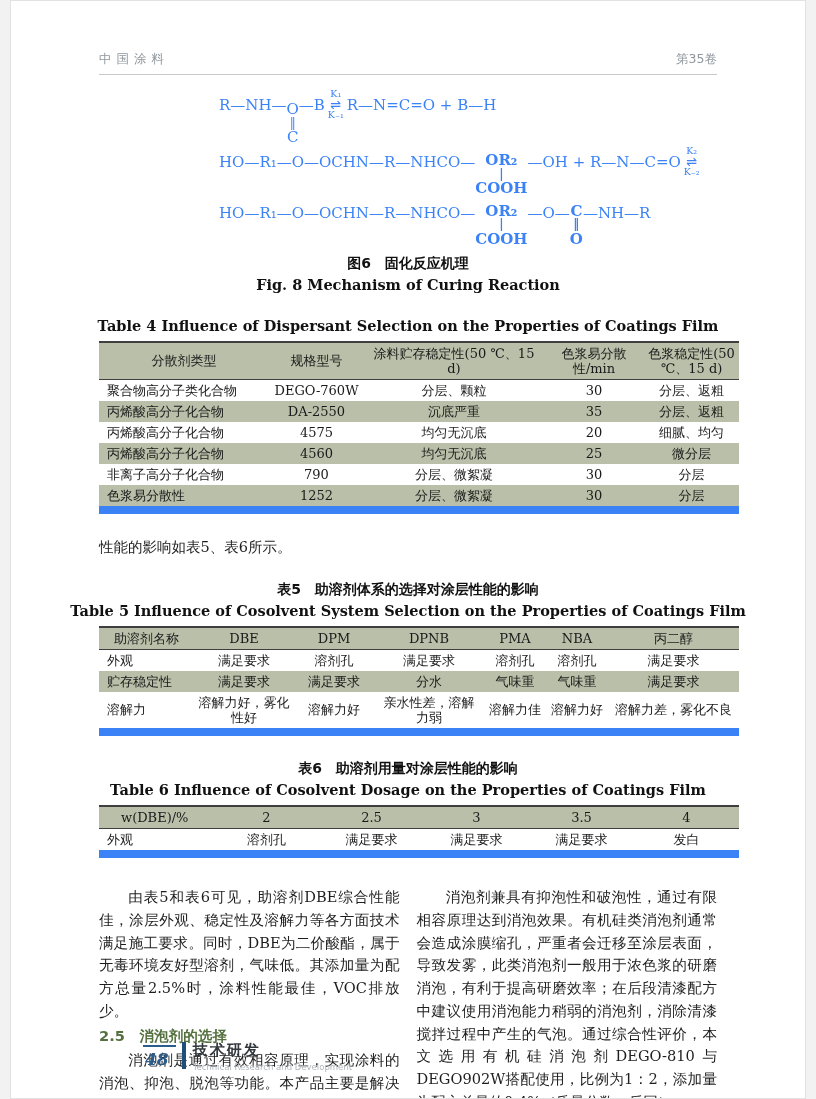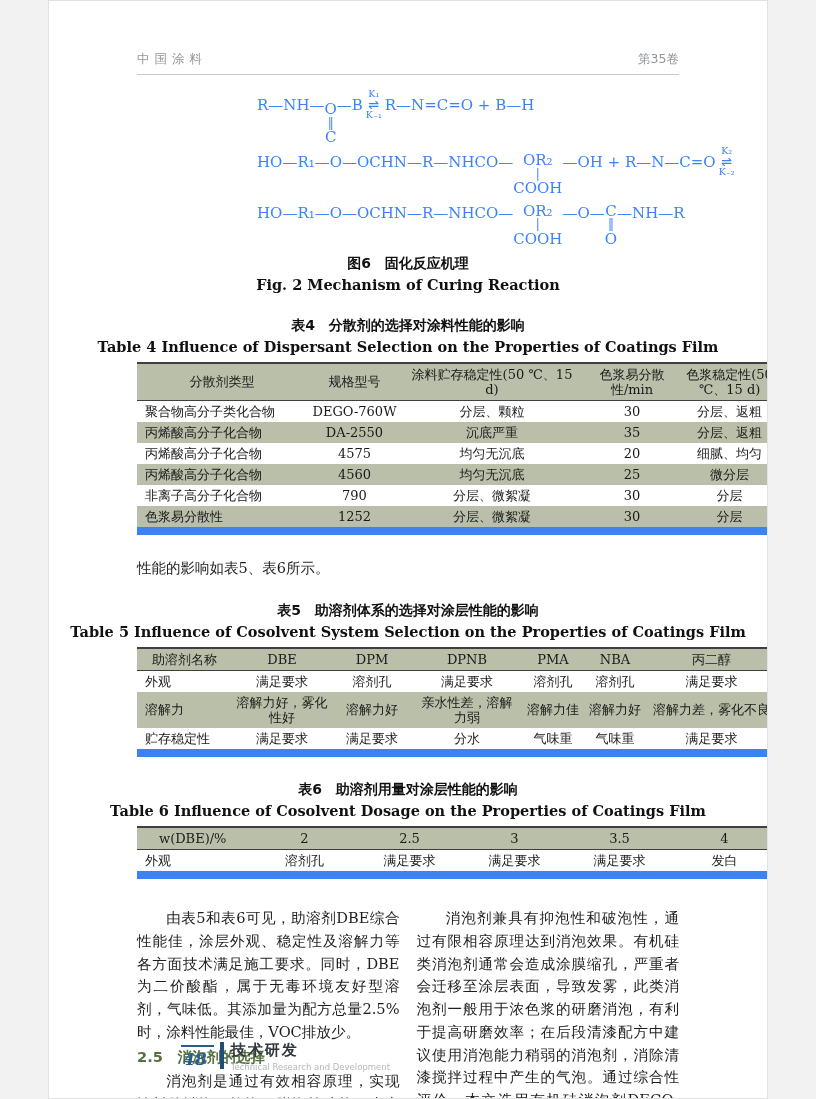--- a/index.html
+++ b/index.html
@@ -1,29 +1,29 @@
 <!DOCTYPE html>
 <html><head>
 <meta charset="utf-8">
 <style>
   html,body{margin:0;padding:0;background:#f2f2f2;}
-  .page{width:720px;height:1099px;margin:0 auto;background:#ffffff;border:1px solid #e2e2e2;
+  .page{width:796px;height:1099px;margin:0 auto;background:#ffffff;border:1px solid #e2e2e2;
         box-sizing:border-box;position:relative;overflow:hidden;
         font-family:"DejaVu Serif","Liberation Serif",serif;color:#1e1e1e;}
   
   .phead{display:flex;justify-content:space-between;align-items:flex-end;
          margin:0 88px;padding-top:50px;padding-bottom:6px;border-bottom:1px solid #c7cbce;
          font-family:"DejaVu Sans","Liberation Sans",sans-serif;font-size:12.5px;color:#8f979d;}
   .phead .jn{letter-spacing:5px;}
   
   .formulas{margin:16px 0 6px 208px;font-size:15px;color:#3b82f6;}
   .fline{white-space:nowrap;margin-bottom:7px;}
   .stk{display:inline-flex;flex-direction:column;align-items:center;line-height:1.08;}
   .stk.up{vertical-align:baseline;position:relative;top:4px;}
-  .stk.dn{vertical-align:text-top;position:relative;top:-1px;}
+  .stk.dn{vertical-align:text-top;position:relative;top:-1px;font-weight:bold;}
   .stk .bond{font-size:12px;line-height:0.95;}
   .arr{display:inline-flex;flex-direction:column;align-items:center;line-height:1;
        vertical-align:middle;position:relative;top:-2px;margin:0 3px;}
   .arr .k{font-size:9.5px;}
   .arr .a{font-size:13px;font-family:"DejaVu Sans",sans-serif;line-height:0.9;}
   
   .cap{text-align:center;}
   .cap .cn{font-weight:700;font-size:14px;font-family:"DejaVu Sans","Liberation Sans",sans-serif;color:#111;}
   .cap .en{font-weight:700;font-size:14.5px;margin-top:3px;color:#111;}
   .figcap{margin-top:2px;}
@@ -97,25 +97,24 @@
         </span><span>—O—</span><span class="stk dn">
           <span>C</span>
           <span class="bond">‖</span>
           <span>O</span>
         </span><span>—NH—R</span>
     </div>
   </div>
 
   <div class="cap figcap">
     <div class="cn">图6　固化反应机理</div>
-    <div class="en">Fig. 2 Mechanism of Curing Reaction</div>
+    <div class="en">Fig. 8 Mechanism of Curing Reaction</div>
   </div>
 
   <div class="cap ttitle">
-    <div class="cn">表4　分散剂的选择对涂料性能的影响</div>
     <div class="en">Table 4 Influence of Dispersant Selection on the Properties of Coatings Film</div>
   </div>
   <table class="t4">
     <colgroup>
         <col style="width:170px">
         <col style="width:95px">
         <col style="width:180px">
         <col style="width:100px">
         <col style="width:95px">
       </colgroup>
@@ -205,37 +204,37 @@
       <tr>
         <td>外观</td>
         <td>满足要求</td>
         <td>溶剂孔</td>
         <td>满足要求</td>
         <td>溶剂孔</td>
         <td>溶剂孔</td>
         <td>满足要求</td>
       </tr>
       <tr>
+        <td>贮存稳定性</td>
+        <td>满足要求</td>
+        <td>满足要求</td>
+        <td>分水</td>
+        <td>气味重</td>
+        <td>气味重</td>
+        <td>满足要求</td>
+      </tr>
+      <tr>
         <td>溶解力</td>
         <td>溶解力好，雾化性好</td>
         <td>溶解力好</td>
         <td>亲水性差，溶解力弱</td>
         <td>溶解力佳</td>
         <td>溶解力好</td>
         <td>溶解力差，雾化不良</td>
       </tr>
-      <tr>
-        <td>贮存稳定性</td>
-        <td>满足要求</td>
-        <td>满足要求</td>
-        <td>分水</td>
-        <td>气味重</td>
-        <td>气味重</td>
-        <td>满足要求</td>
-      </tr>
     </tbody>
   </table>
 
   <div class="cap ttitle">
     <div class="cn">表6　助溶剂用量对涂层性能的影响</div>
     <div class="en">Table 6 Influence of Cosolvent Dosage on the Properties of Coatings Film</div>
   </div>
   <table class="t6">
     <colgroup>
         <col style="width:115px">

